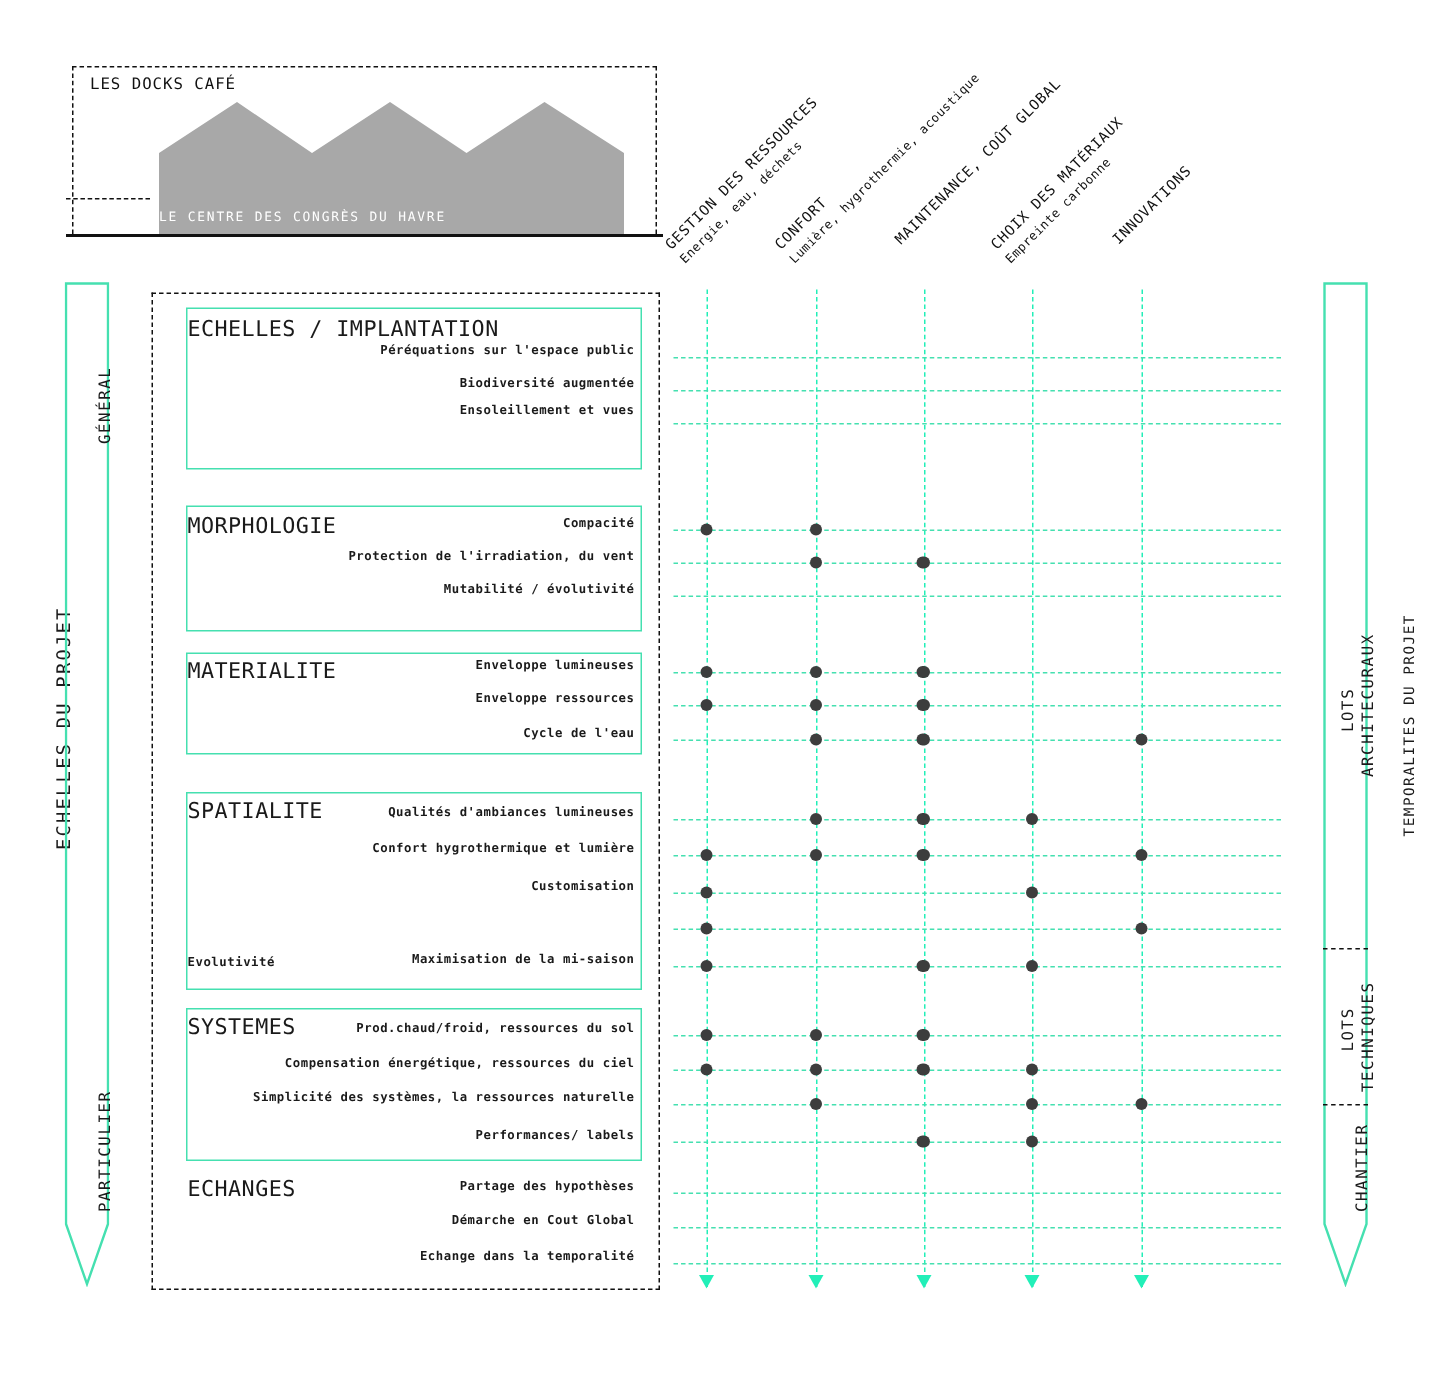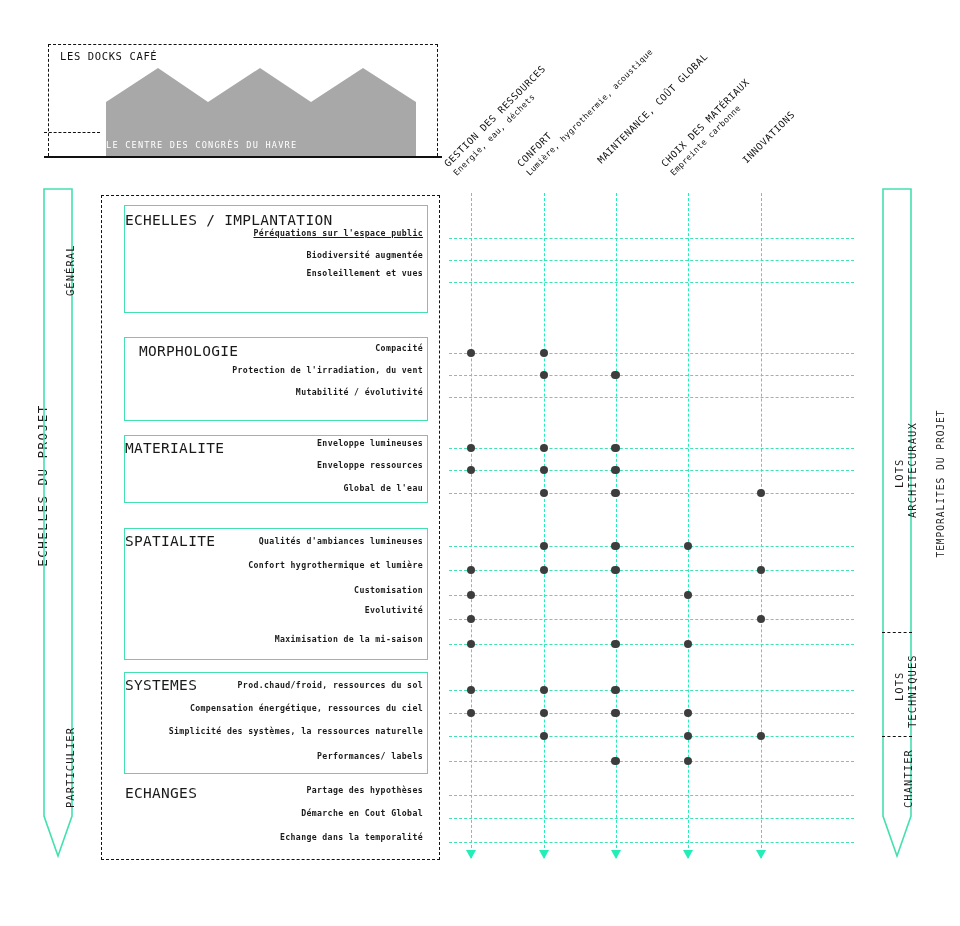--- a/index.html
+++ b/index.html
@@ -119,39 +119,39 @@
     <div class="colhead" style="left: 749px; top: 153px;">
       <div class="l1">INNOVATIONS</div>
       <div class="l2"></div>
     </div>
   </div>
 
 <div id="panel" class="abs"></div>
 <div id="cats">
     <div class="cat-box" style="top: 205px; width: 304px; height: 108px;"></div>
     <div class="cat-title" style="left: 125px; top: 212px;">ECHELLES / IMPLANTATION</div>
-    <div class="row-label" style="left: 125px; width: 298px; text-align: right; top: 228px; text-decoration: underline;">Péréquations sur l'espace public</div>
+    <div class="row-label" style="left: 125px; width: 298px; text-align: right; top: 228px;">Péréquations sur l'espace public</div>
     <div class="row-label" style="left: 125px; width: 298px; text-align: right; top: 250px;">Biodiversité augmentée</div>
     <div class="row-label" style="left: 125px; width: 298px; text-align: right; top: 268px;">Ensoleillement et vues</div>
     <div class="cat-box" style="top: 337px; width: 304px; height: 84px;"></div>
-    <div class="cat-title" style="left: 139px; top: 343px;">MORPHOLOGIE</div>
+    <div class="cat-title" style="left: 125px; top: 343px;">MORPHOLOGIE</div>
     <div class="row-label" style="left: 125px; width: 298px; text-align: right; top: 343px;">Compacité</div>
     <div class="row-label" style="left: 125px; width: 298px; text-align: right; top: 365px;">Protection de l'irradiation, du vent</div>
     <div class="row-label" style="left: 125px; width: 298px; text-align: right; top: 387px;">Mutabilité / évolutivité</div>
     <div class="cat-box" style="top: 435px; width: 304px; height: 68px;"></div>
     <div class="cat-title" style="left: 125px; top: 440px;">MATERIALITE</div>
     <div class="row-label" style="left: 125px; width: 298px; text-align: right; top: 438px;">Enveloppe lumineuses</div>
     <div class="row-label" style="left: 125px; width: 298px; text-align: right; top: 460px;">Enveloppe ressources</div>
-    <div class="row-label" style="left: 125px; width: 298px; text-align: right; top: 483px;">Global de l'eau</div>
+    <div class="row-label" style="left: 125px; width: 298px; text-align: right; top: 483px;">Cycle de l'eau</div>
     <div class="cat-box" style="top: 528px; width: 304px; height: 132px;"></div>
     <div class="cat-title" style="left: 125px; top: 533px;">SPATIALITE</div>
     <div class="row-label" style="left: 125px; width: 298px; text-align: right; top: 536px;">Qualités d'ambiances lumineuses</div>
     <div class="row-label" style="left: 125px; width: 298px; text-align: right; top: 560px;">Confort hygrothermique et lumière</div>
     <div class="row-label" style="left: 125px; width: 298px; text-align: right; top: 585px;">Customisation</div>
-    <div class="row-label" style="left: 125px; width: 298px; text-align: right; top: 605px;">Evolutivité</div>
+    <div class="row-label" style="left: 125px; width: 298px; text-align: left; top: 636px;">Evolutivité</div>
     <div class="row-label" style="left: 125px; width: 298px; text-align: right; top: 634px;">Maximisation de la  mi-saison</div>
     <div class="cat-box" style="top: 672px; width: 304px; height: 102px;"></div>
     <div class="cat-title" style="left: 125px; top: 677px;">SYSTEMES</div>
     <div class="row-label" style="left: 125px; width: 298px; text-align: right; top: 680px;">Prod.chaud/froid, ressources du sol</div>
     <div class="row-label" style="left: 125px; width: 298px; text-align: right; top: 703px;">Compensation énergétique, ressources du ciel</div>
     <div class="row-label" style="left: 125px; width: 298px; text-align: right; top: 726px;">Simplicité des systèmes, la ressources naturelle</div>
     <div class="row-label" style="left: 125px; width: 298px; text-align: right; top: 751px;">Performances/ labels</div>
     <div class="cat-box plain" style="top: 782px; width: 304px; height: 78px;"></div>
     <div class="cat-title" style="left: 125px; top: 785px;">ECHANGES</div>
     <div class="row-label" style="left: 125px; width: 298px; text-align: right; top: 785px;">Partage des hypothèses</div>

